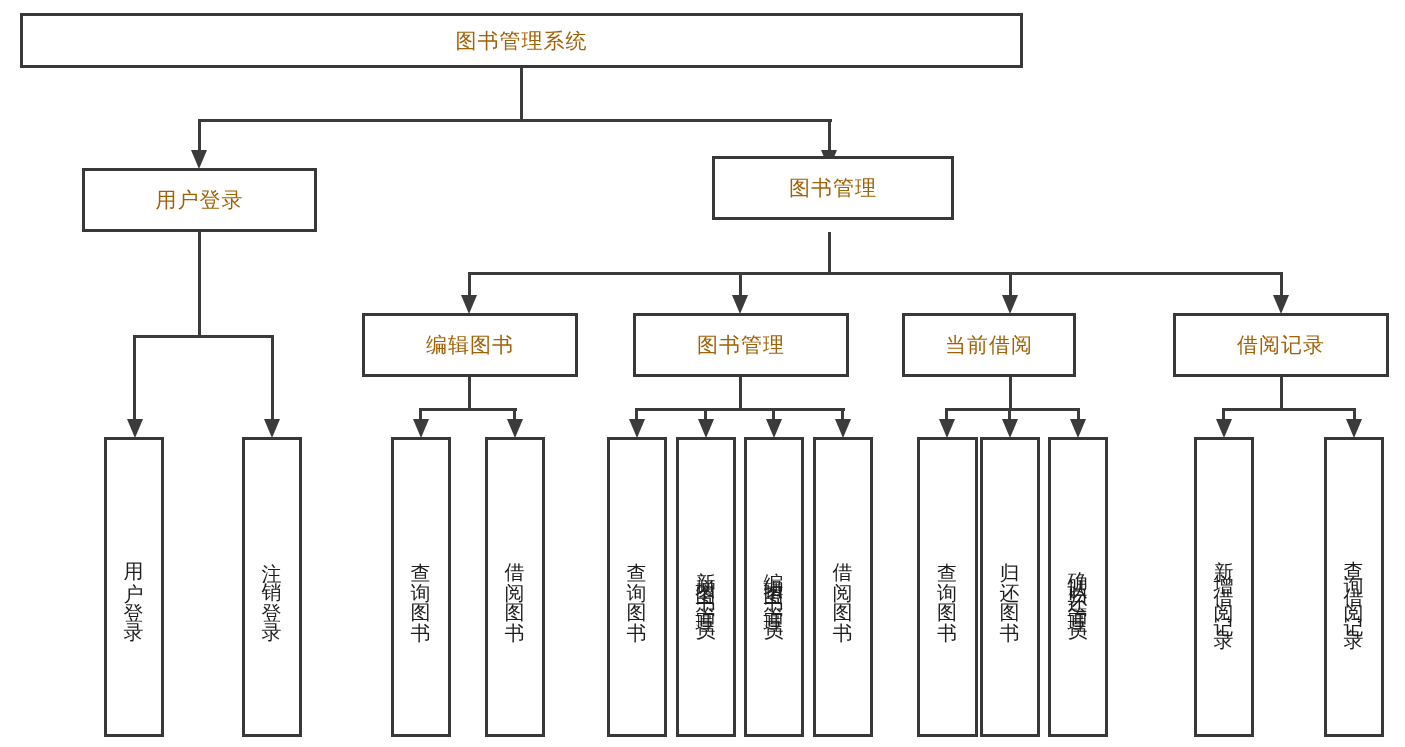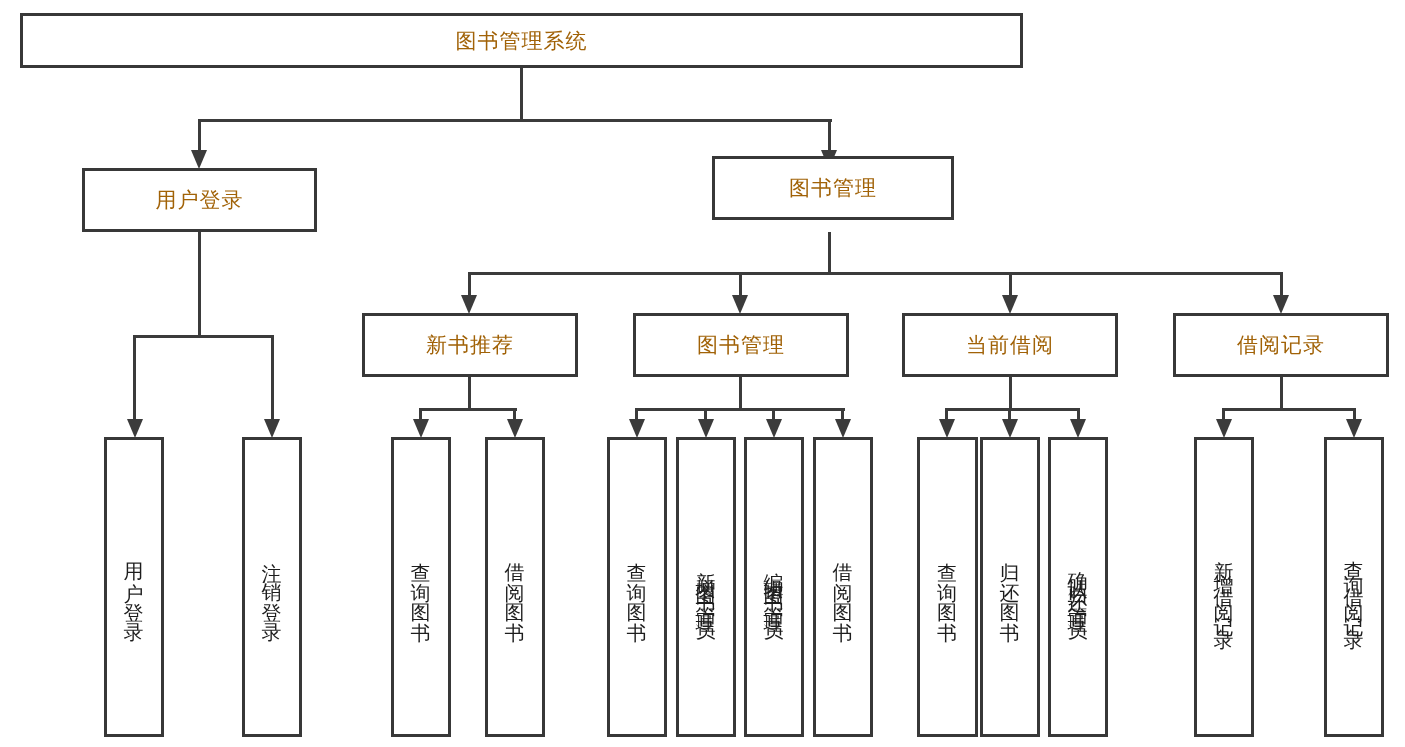--- a/index.html
+++ b/index.html
@@ -70,26 +70,26 @@
   <div class="vl" style="left:468px;top:272px;height:26px"></div>
   <div class="ah" style="left:461px;top:295px"></div>
   <div class="vl" style="left:739px;top:272px;height:26px"></div>
   <div class="ah" style="left:732px;top:295px"></div>
   <div class="vl" style="left:1009px;top:272px;height:26px"></div>
   <div class="ah" style="left:1002px;top:295px"></div>
   <div class="vl" style="left:1280px;top:272px;height:26px"></div>
   <div class="ah" style="left:1273px;top:295px"></div>
 
   <div class="node" style="left:362px;top:313px;width:216px;height:64px">
-    <span>新书推荐</span>
+    <span>编辑图书</span>
   </div>
   <div class="node" style="left:633px;top:313px;width:216px;height:64px">
     <span>图书管理</span>
   </div>
-  <div class="node" style="left:902px;top:313px;width:216px;height:64px">
+  <div class="node" style="left:902px;top:313px;width:174px;height:64px">
     <span>当前借阅</span>
   </div>
   <div class="node" style="left:1173px;top:313px;width:216px;height:64px">
     <span>借阅记录</span>
   </div>
 
   <div class="vl" style="left:468px;top:377px;height:34px"></div>
   <div class="hl" style="left:420px;top:408px;width:97px"></div>
   <div class="vl" style="left:419px;top:408px;height:14px"></div>
   <div class="ah" style="left:413px;top:419px"></div>

